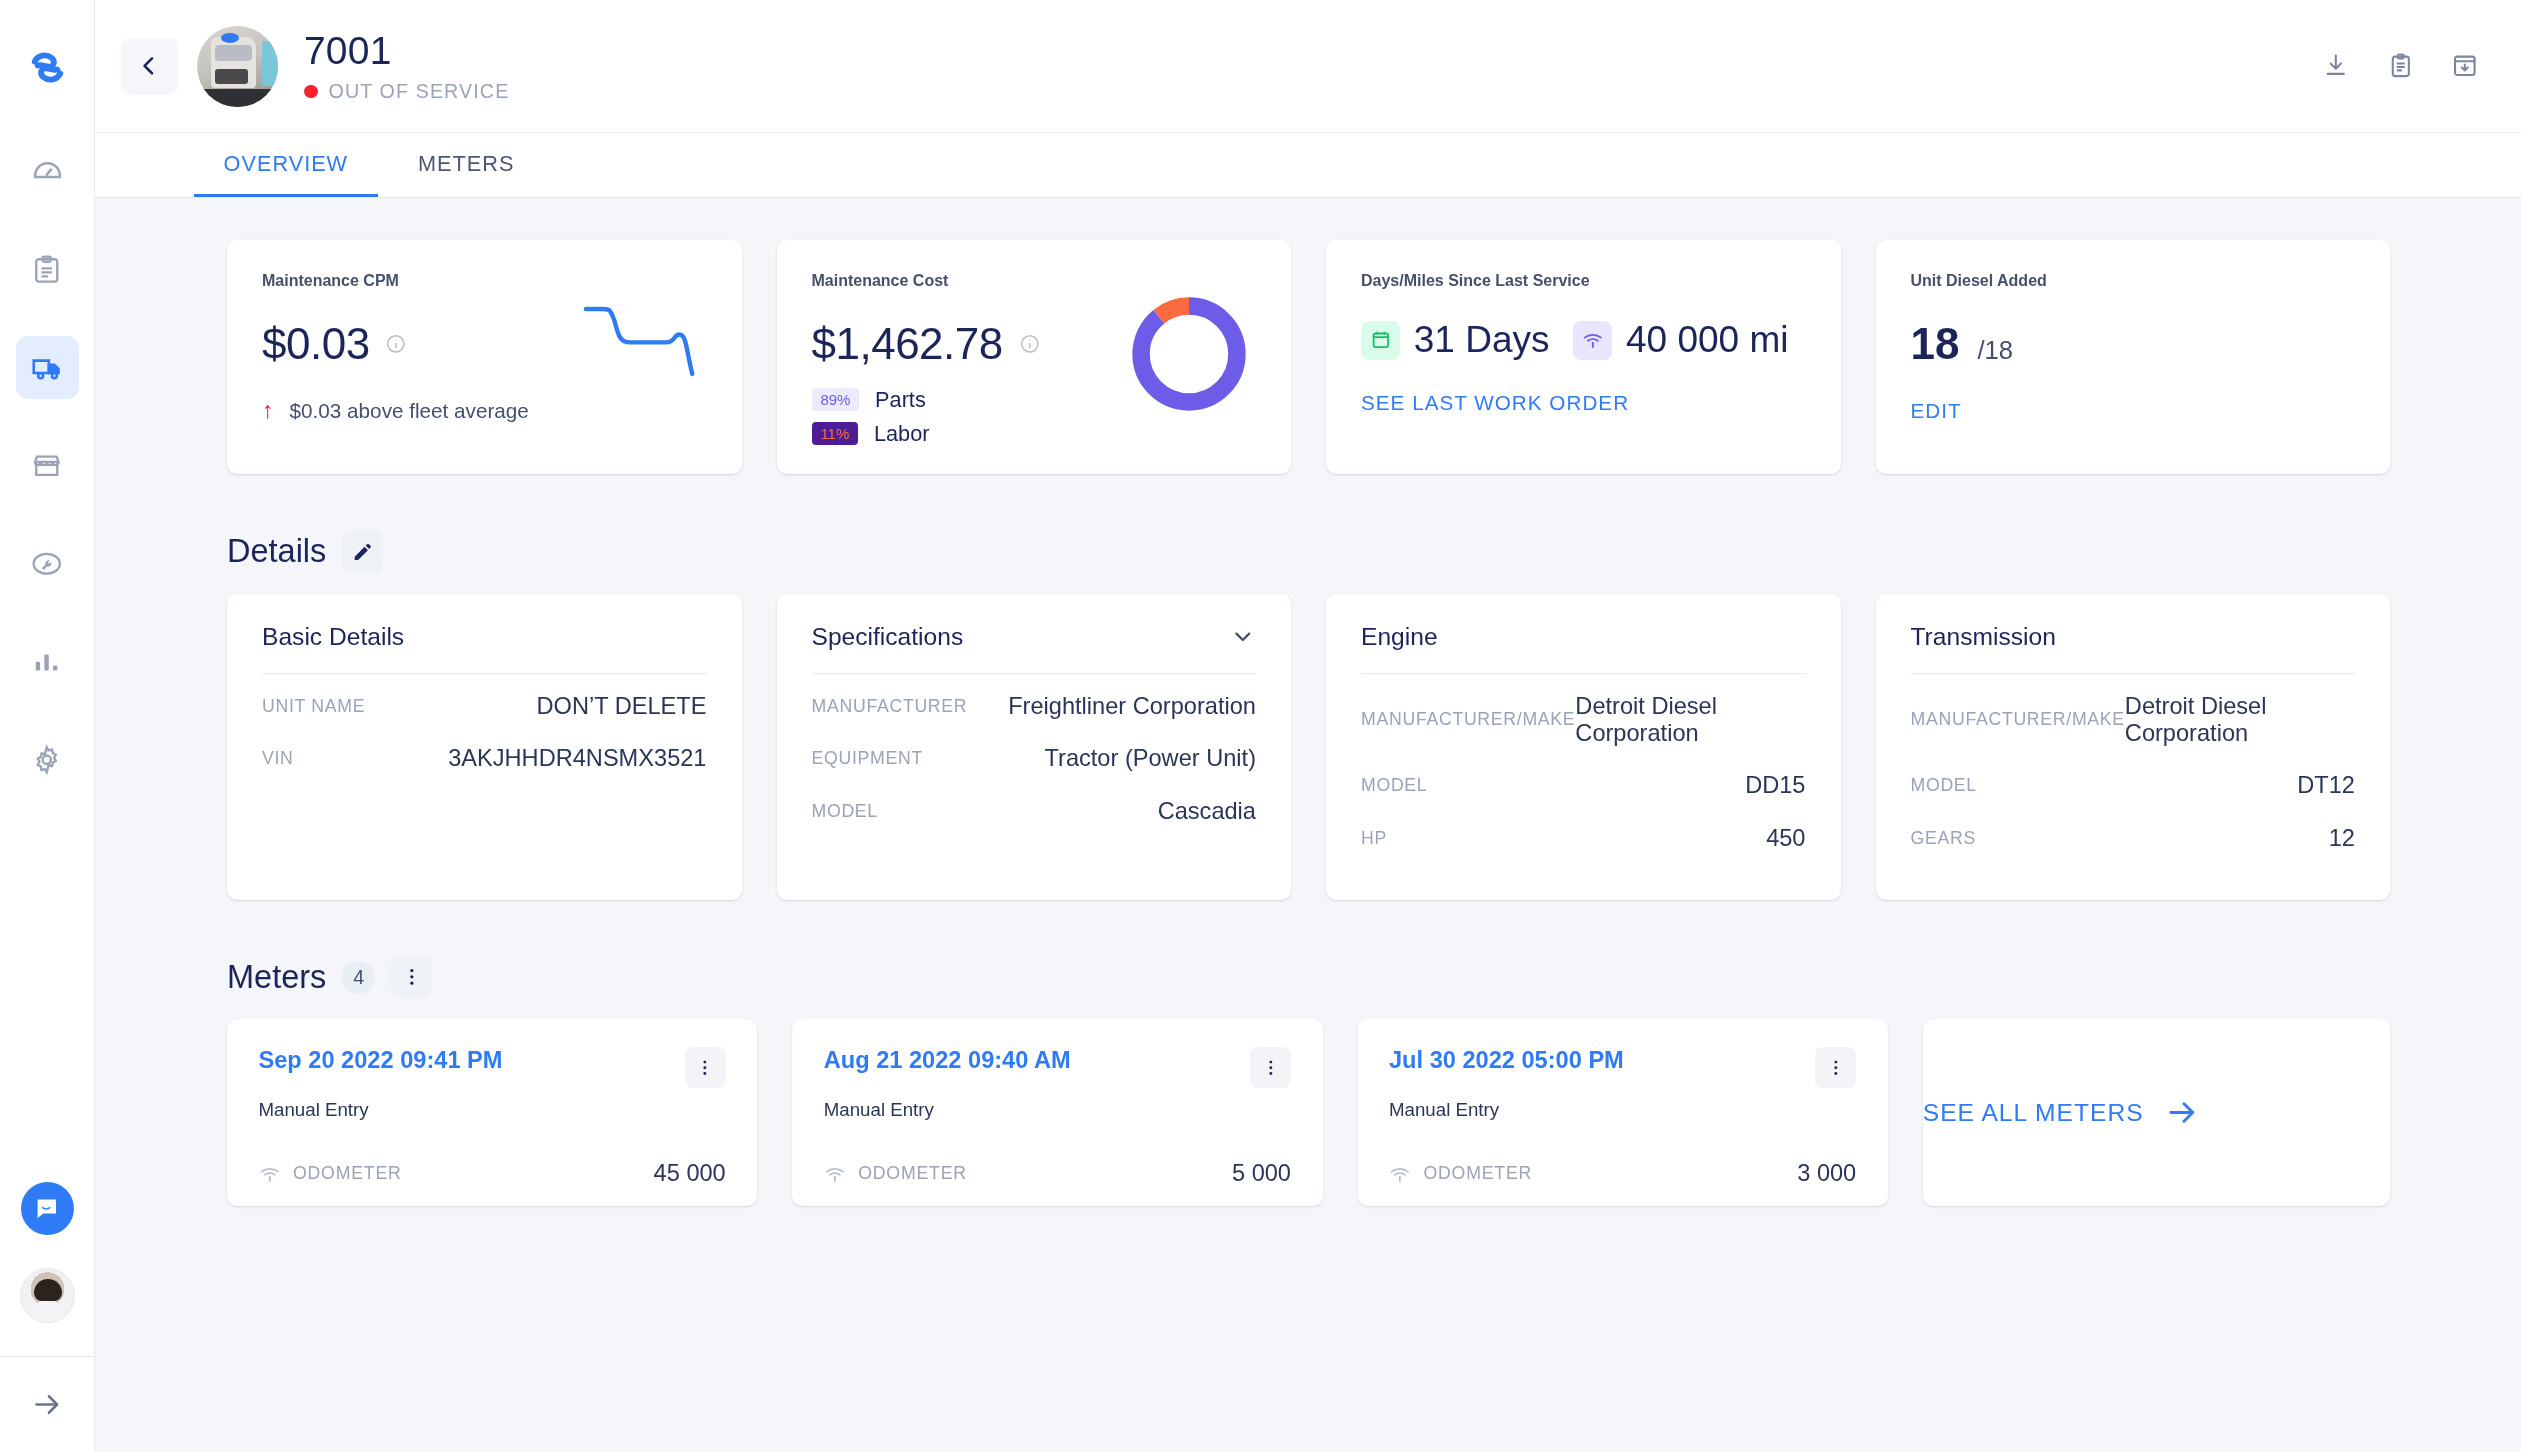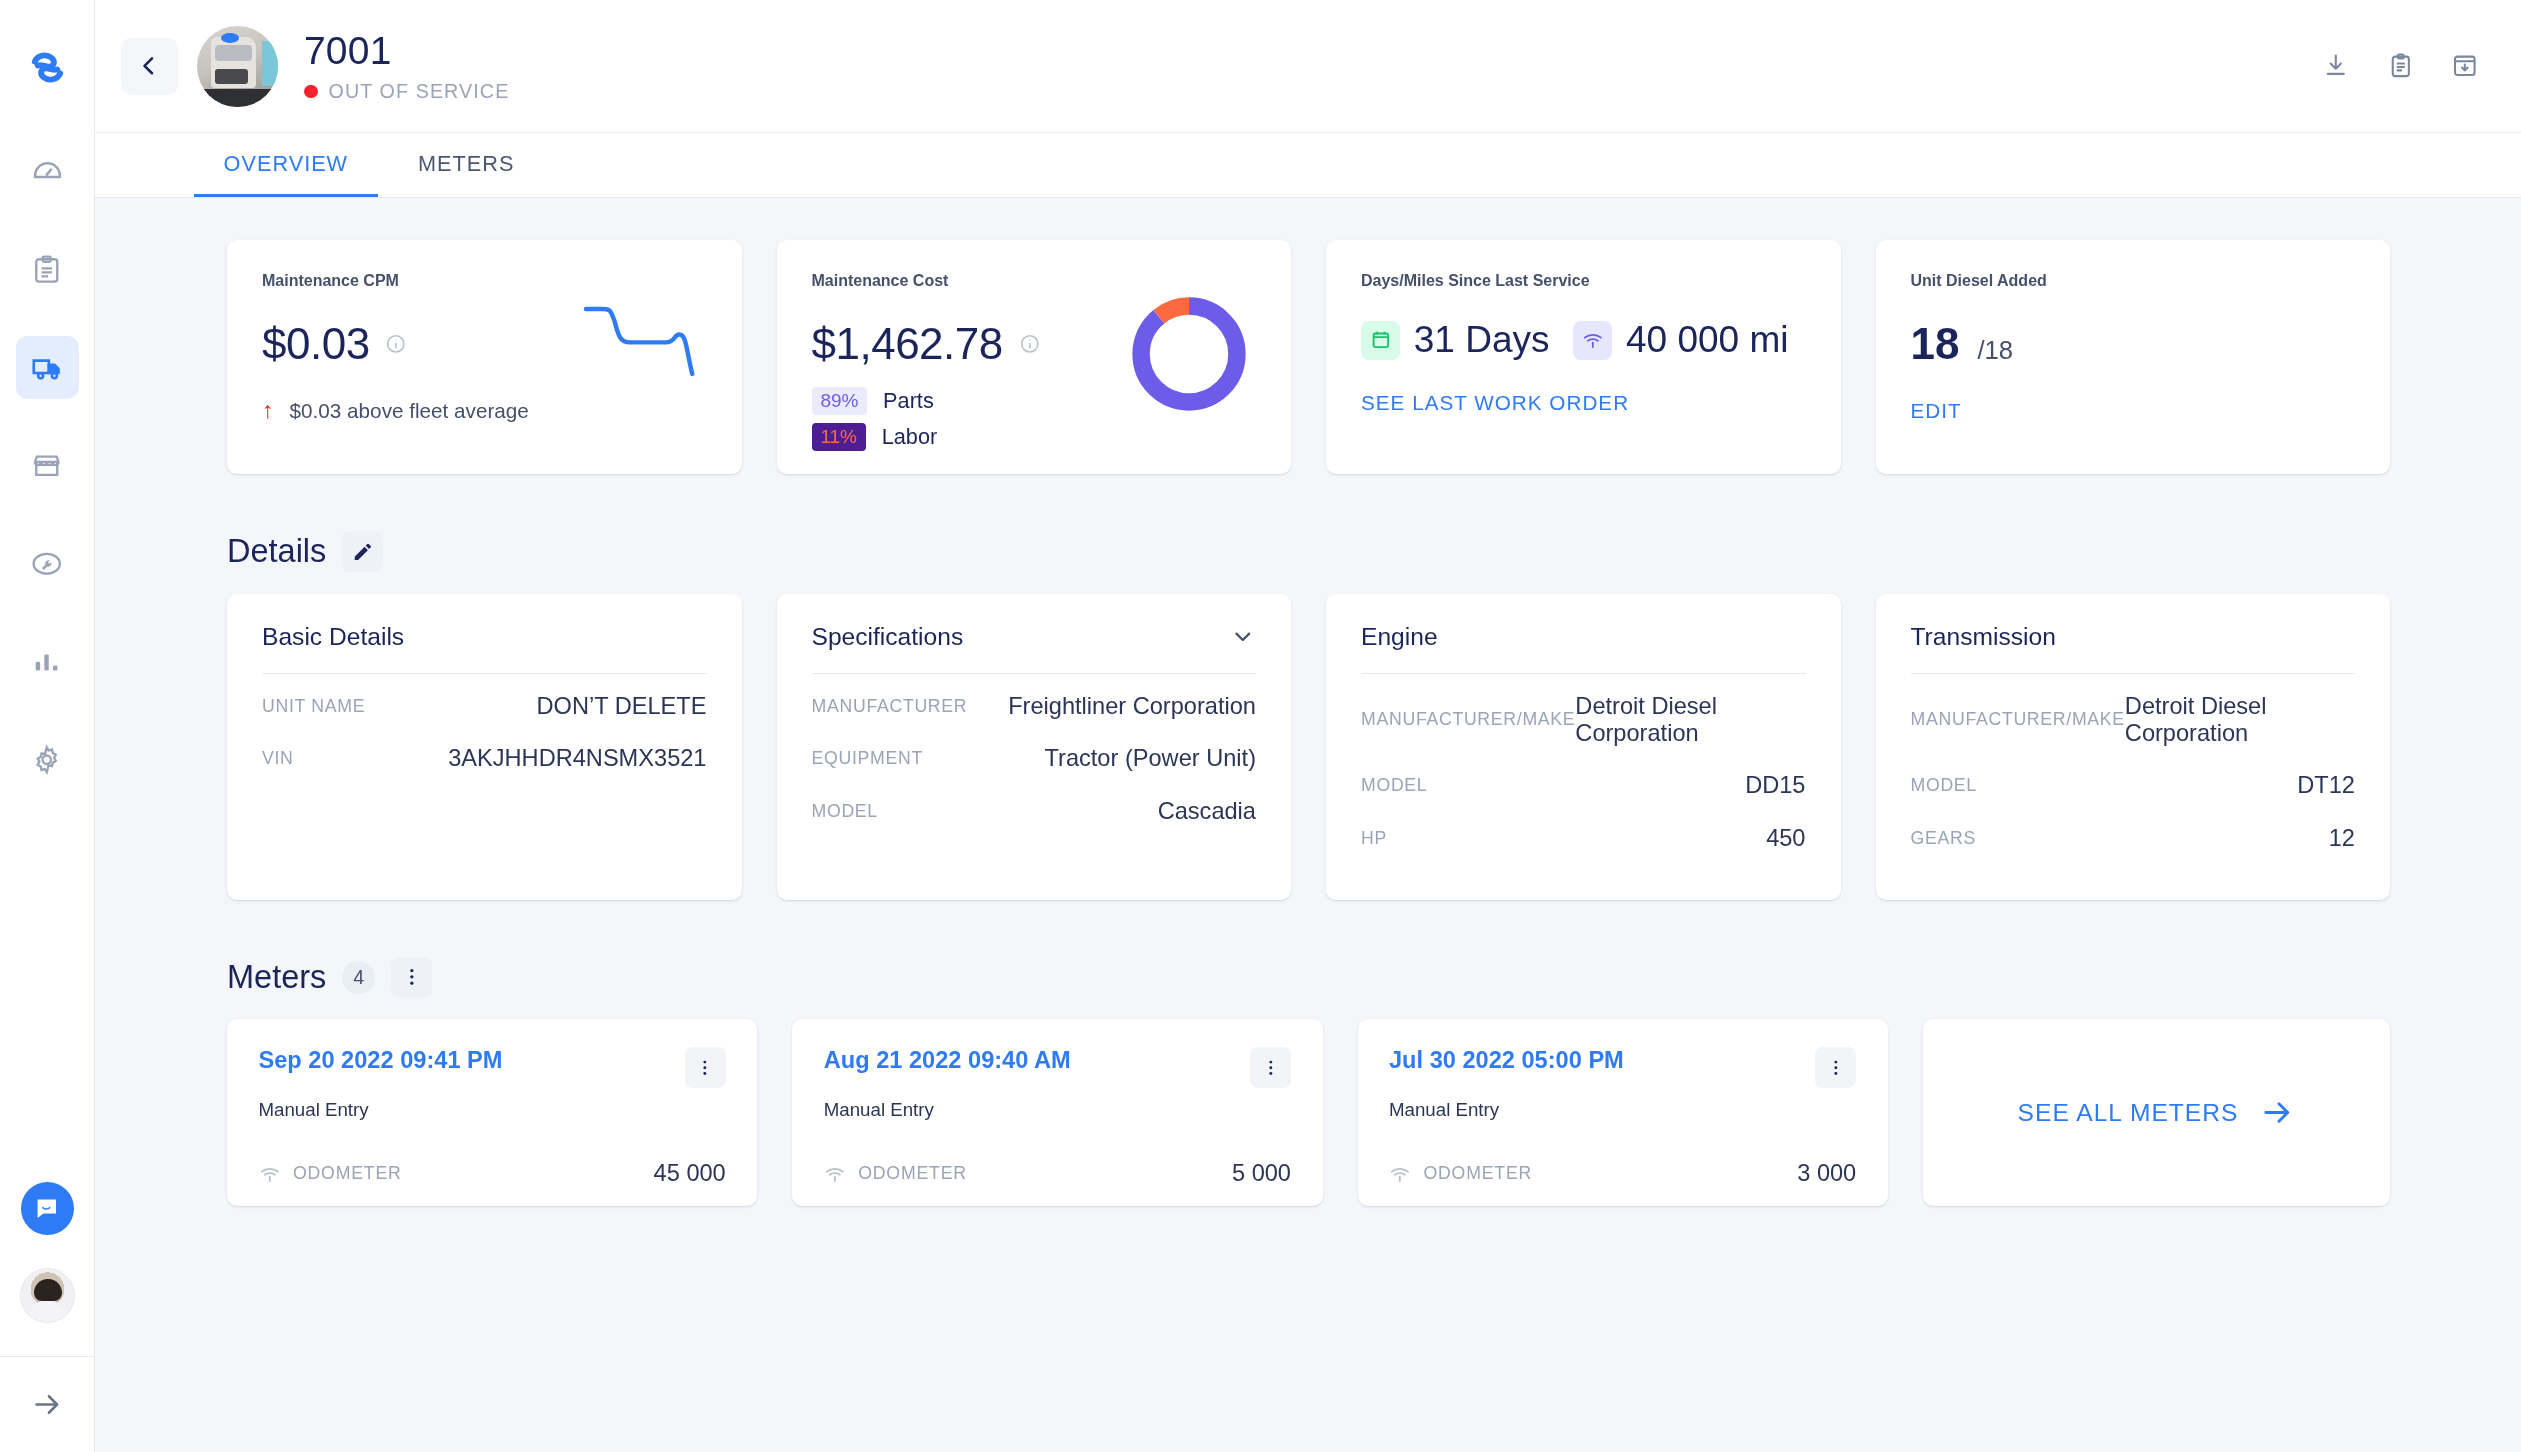--- a/index.html
+++ b/index.html
@@ -136,21 +136,21 @@
   .kpi-value { font-size: 44px; color: #1b2559; letter-spacing: -0.5px; }
   .info-icon { color: #b8bfcc; display: flex; }
   .kpi-sub { display: flex; align-items: center; gap: 15.8px; margin-top: 29.6px; }
   .kpi-sub-text { font-size: 20.7px; color: #46506b; }
   .arrow-up { color: #f5222d; font-size: 23.6px; line-height: 1; }
 
   .sparkline { position: absolute; right: 33px; top: 47px; }
 
   .donut-wrap { position: absolute; right: 41px; top: 53px; }
   .pct-badge {
-    display: inline-block; font-size: 19px; padding: 3px 8.9px; border-radius: 4px; font-weight: 400;
+    display: inline-block; font-size: 15px; padding: 3px 8.9px; border-radius: 4px; font-weight: 400;
   }
   .pct-parts { background: #ecebfd; color: #6c5ce7; }
   .pct-labor { background: #4c1d95; color: #fb6b3f; text-align: center; }
   .legend-row { display: flex; align-items: center; gap: 15.8px; margin-top: 7.9px; }
   .legend-label { font-size: 21.7px; color: #1b2559; }
 
   .icon-chip {
     width: 39px; height: 39px; border-radius: 7.9px;
     display: flex; align-items: center; justify-content: center;
   }
@@ -203,21 +203,21 @@
   .meter-hr { height: 1px; background: #e6eaf0; margin: 19.7px 0 0 0; }
   .meter-bottom { display: flex; align-items: center; justify-content: space-between; margin-top: 19.7px; }
   .meter-left { display: flex; align-items: center; gap: 12.8px; }
   .meter-k { font-size: 17.7px; color: #9aa4b6; letter-spacing: 0.8px; font-weight: 500; }
   .meter-v { font-size: 23.6px; color: #2b3657; }
   .kebab {
     width: 41px; height: 41px; border-radius: 7.9px; background: #f2f4f8;
     display: flex; align-items: center; justify-content: center; cursor: pointer; color: #1b2559;
   }
   .see-all-card {
-    flex: 1; height: 187px; display: flex; align-items: center; justify-content: center; gap: 21.7px;
+    flex: 1; height: 187px; display: flex; align-items: center; gap: 21.7px;
     cursor: pointer;
   }
   .see-all-text { font-size: 24.6px; color: #2f7bf6; letter-spacing: 1px; }
 </style>
 </head>
 <body>
 
 <div class="app">
 
   <div class="sidebar">

